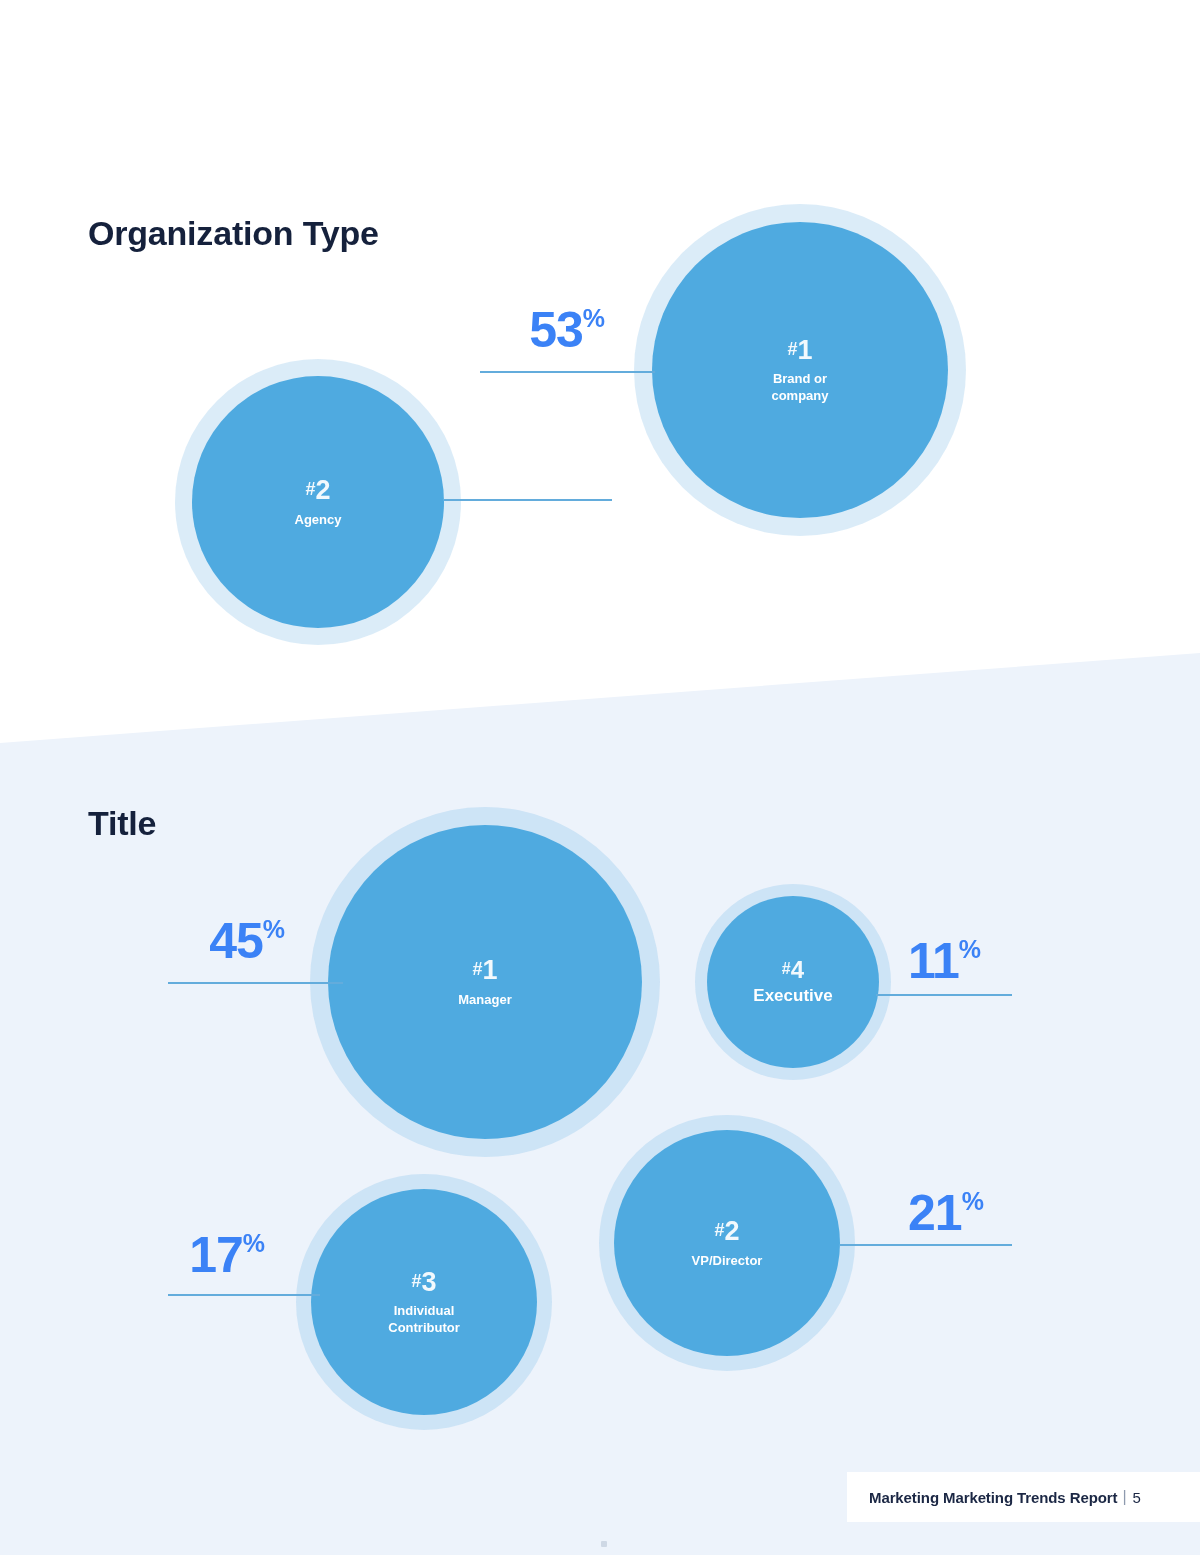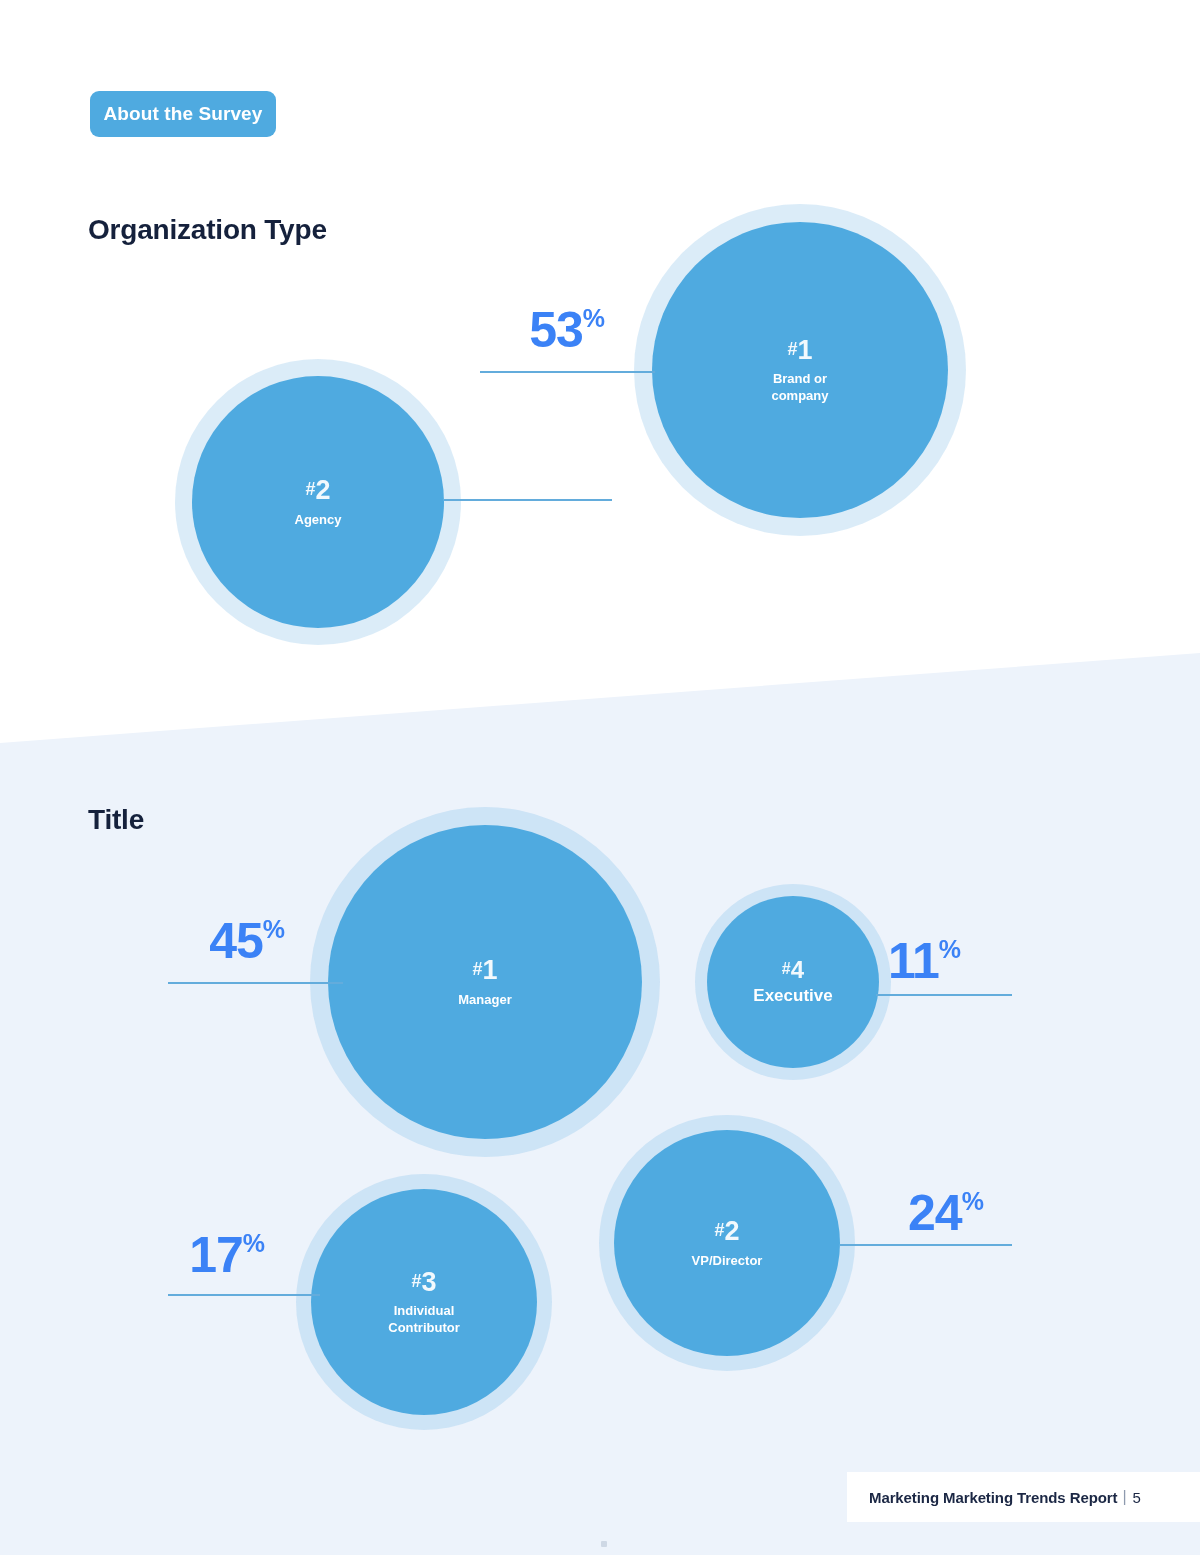--- a/index.html
+++ b/index.html
@@ -49,21 +49,21 @@
     align-items: center;
     justify-content: center;
     box-sizing: border-box;
     z-index: 5;
   }
 
   
   .section-heading {
     position: absolute;
     color: #15213C;
-    font-size: 28px;
+    font-size: 34px;
     font-weight: bold;
     letter-spacing: -0.2px;
     z-index: 5;
     white-space: nowrap;
   }
   #heading-organization { left: 88px; top: 214px; }
   #heading-title { left: 88px; top: 804px; }
 
   
   .bubble {
@@ -190,21 +190,20 @@
 </style>
 </head>
 <body>
 
 <div class="page">
 
   <svg class="angled-band" viewBox="0 0 1200 1555" width="1200" height="1555" xmlns="http://www.w3.org/2000/svg">
     <polygon points="0,743 1200,653 1200,1555 0,1555" fill="#EDF3FB"></polygon>
   </svg>
 
-  <div class="about-pill">About the Survey</div>
 
   <div class="section-heading" id="heading-organization">Organization Type</div>
 
   <div class="bubble-halo" style="left:634px; top:204px; width:332px; height:332px;"></div>
   <div class="bubble" style="left:652px; top:222px; width:296px; height:296px;">
     <div class="bubble-rank">
       <span class="hash">#</span><span>1</span>
     </div>
     <div class="bubble-label">
       <span>Brand or</span><br>
@@ -254,40 +253,40 @@
   <div class="bubble small" style="left:707px; top:896px; width:172px; height:172px;">
     <div class="bubble-rank">
       <span class="hash">#</span><span>4</span>
     </div>
     <div class="bubble-label">
       <span>Executive</span>
     </div>
   </div>
 
   <div class="leader-line" style="left:876px; top:994px; width:136px;"></div>
-  <div class="callout align-left" style="left:888px; top:936px; width:160px;">
+  <div class="callout align-left" style="left:908px; top:936px; width:160px;">
     <div class="callout-value">
       <span>11</span><span class="pct">%</span>
     </div>
   </div>
 
   <div class="bubble-halo on-light" style="left:599px; top:1115px; width:256px; height:256px;"></div>
   <div class="bubble" style="left:614px; top:1130px; width:226px; height:226px;">
     <div class="bubble-rank">
       <span class="hash">#</span><span>2</span>
     </div>
     <div class="bubble-label">
       <span>VP/Director</span>
     </div>
   </div>
 
   <div class="leader-line" style="left:840px; top:1244px; width:172px;"></div>
   <div class="callout align-left" style="left:908px; top:1188px; width:170px;">
     <div class="callout-value">
-      <span>24</span><span class="pct">%</span>
+      <span>21</span><span class="pct">%</span>
     </div>
   </div>
 
   <div class="bubble-halo on-light" style="left:296px; top:1174px; width:256px; height:256px;"></div>
   <div class="bubble" style="left:311px; top:1189px; width:226px; height:226px;">
     <div class="bubble-rank">
       <span class="hash">#</span><span>3</span>
     </div>
     <div class="bubble-label">
       <span>Individual</span><br>

